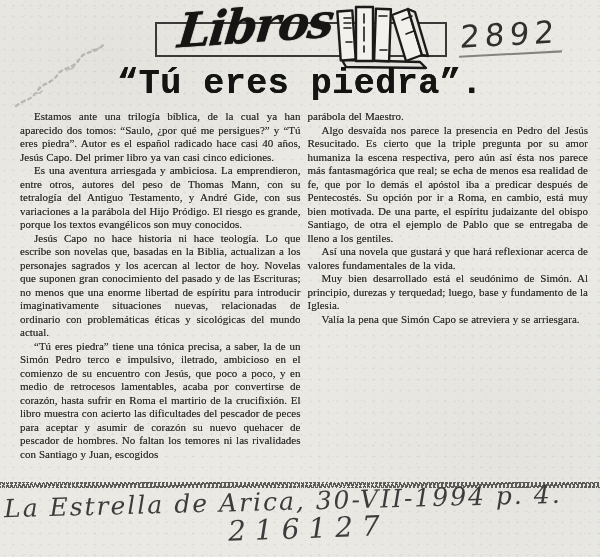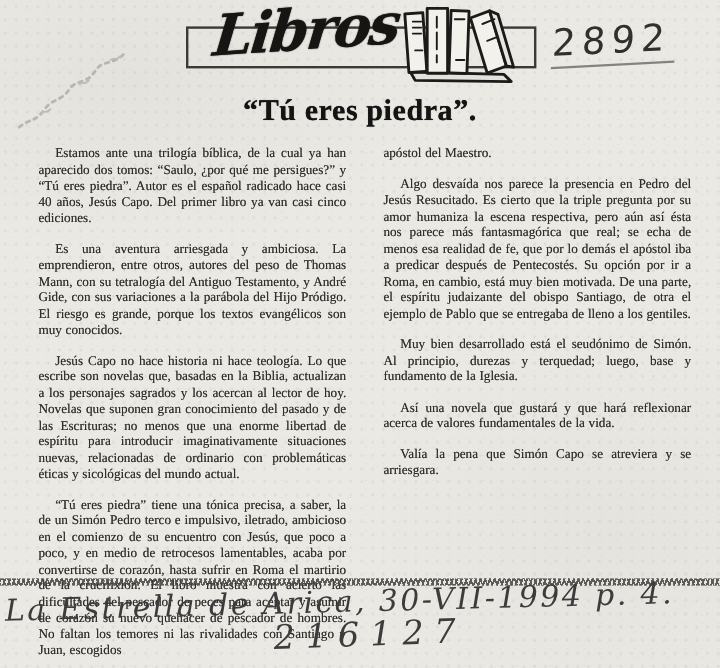--- a/index.html
+++ b/index.html
@@ -52,37 +52,37 @@
     font-family:"DejaVu Sans", sans-serif;
     font-size:31px;color:#30302e;
     letter-spacing:5px;
     transform:rotate(-3deg) skewX(-6deg);
     border-bottom:2px solid rgba(48,48,46,.55);
     padding:0 4px 1px 0;
   }
 
   
   .article-title{
-    position:absolute;left:0;right:0;top:64px;margin:15px;
+    position:absolute;left:0;right:0;top:64px;margin:0;
     text-align:center;
-    font-family:Liberation Serif, serif;
-    font-weight:bold;font-size:25px;
+    font-family:Liberation Mono, monospace;
+    font-weight:bold;font-size:35px;
     letter-spacing:.5px;
     color:#141413;
     text-shadow:0 0 .6px #141413;
   }
 
   
   .columns{
     position:absolute;left:20px;top:110px;width:568px;
     display:flex;gap:7px;
   }
   .col{width:281px;text-align:justify;}
   .para{
-    margin:12px;
+    margin:0;
     font-size:11px;line-height:13.5px;
     text-indent:14px;
     color:var(--ink);
     text-shadow:0 0 .5px rgba(46,45,43,.65);
     word-spacing:.3px;
     hyphens:auto;
   }
   .col-right .para:first-child{text-indent:0;}
 
   
@@ -151,24 +151,24 @@
   <h1 class="article-title">“Tú eres piedra”.</h1>
 
   <div class="columns">
     <div class="col col-left">
         <p class="para">Estamos ante una trilogía bíblica, de la cual ya han aparecido dos tomos: “Saulo, ¿por qué me persigues?” y “Tú eres piedra”. Autor es el español radicado hace casi 40 años, Jesús Capo. Del primer libro ya van casi cinco ediciones.</p>
         <p class="para">Es una aventura arriesgada y ambiciosa. La emprendieron, entre otros, autores del peso de Thomas Mann, con su tetralogía del Antiguo Testamento, y André Gide, con sus variaciones a la parábola del Hijo Pródigo. El riesgo es grande, porque los textos evangélicos son muy conocidos.</p>
         <p class="para">Jesús Capo no hace historia ni hace teología. Lo que escribe son novelas que, basadas en la Biblia, actualizan a los personajes sagrados y los acercan al lector de hoy. Novelas que suponen gran conocimiento del pasado y de las Escrituras; no menos que una enorme libertad de espíritu para introducir imaginativamente situaciones nuevas, relacionadas de ordinario con problemáticas éticas y sicológicas del mundo actual.</p>
         <p class="para">“Tú eres piedra” tiene una tónica precisa, a saber, la de un Simón Pedro terco e impulsivo, iletrado, ambicioso en el comienzo de su encuentro con Jesús, que poco a poco, y en medio de retrocesos lamentables, acaba por convertirse de corazón, hasta sufrir en Roma el martirio de la crucifixión. El libro muestra con acierto las dificultades del pescador de peces para aceptar y asumir de corazón su nuevo quehacer de pescador de hombres. No faltan los temores ni las rivalidades con Santiago y Juan, escogidos</p>
       </div>
     <div class="col col-right">
-        <p class="para">apóstol del Maestro.</p>
+        <p class="para">parábola del Maestro.</p>
         <p class="para">Algo desvaída nos parece la presencia en Pedro del Jesús Resucitado. Es cierto que la triple pregunta por su amor humaniza la escena respectiva, pero aún así ésta nos parece más fantasmagórica que real; se echa de menos esa realidad de fe, que por lo demás el apóstol iba a predicar después de Pentecostés. Su opción por ir a Roma, en cambio, está muy bien motivada. De una parte, el espíritu judaizante del obispo Santiago, de otra el ejemplo de Pablo que se entregaba de lleno a los gentiles.</p>
+        <p class="para">Así una novela que gustará y que hará reflexionar acerca de valores fundamentales de la vida.</p>
         <p class="para">Muy bien desarrollado está el seudónimo de Simón. Al principio, durezas y terquedad; luego, base y fundamento de la Iglesia.</p>
-        <p class="para">Así una novela que gustará y que hará reflexionar acerca de valores fundamentales de la vida.</p>
         <p class="para">Valía la pena que Simón Capo se atreviera y se arriesgara.</p>
       </div>
   </div>
 
   <div class="separator"></div>
 
   <div class="citation">La Estrella de Arica, 30-VII-1994 p. 4.</div>
   <div class="inventory-number">216127</div>
 
 </div>

